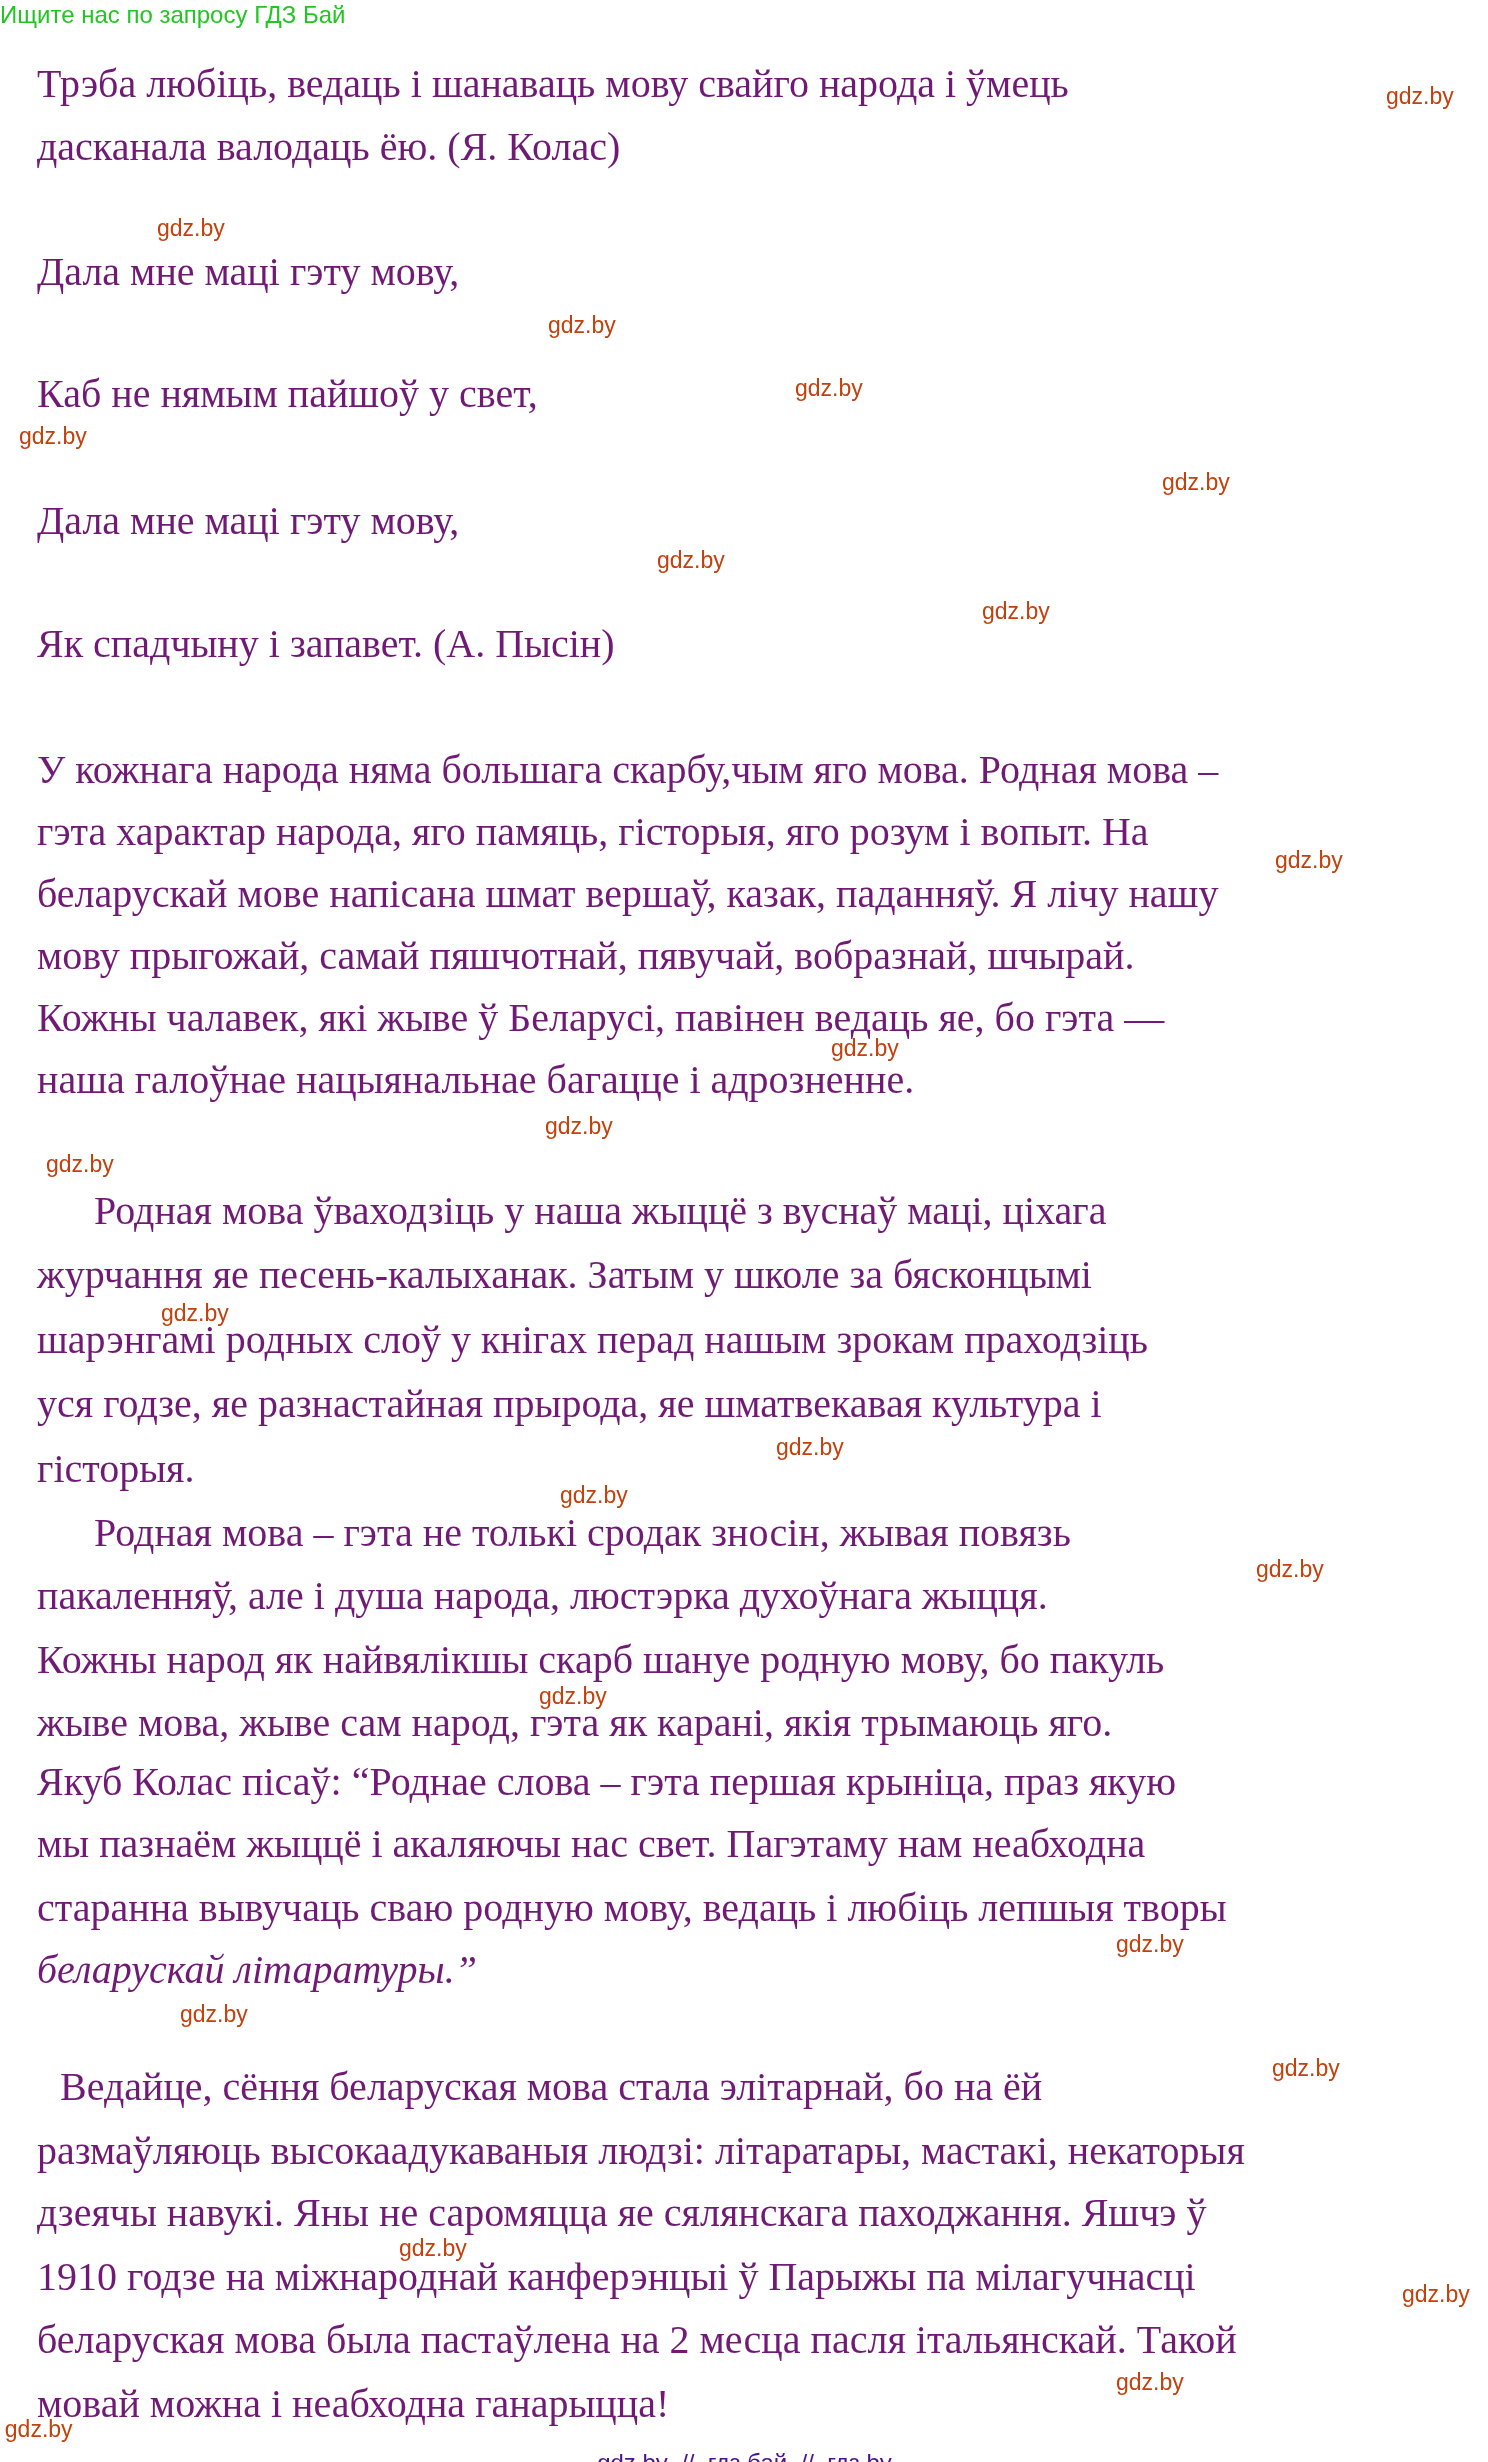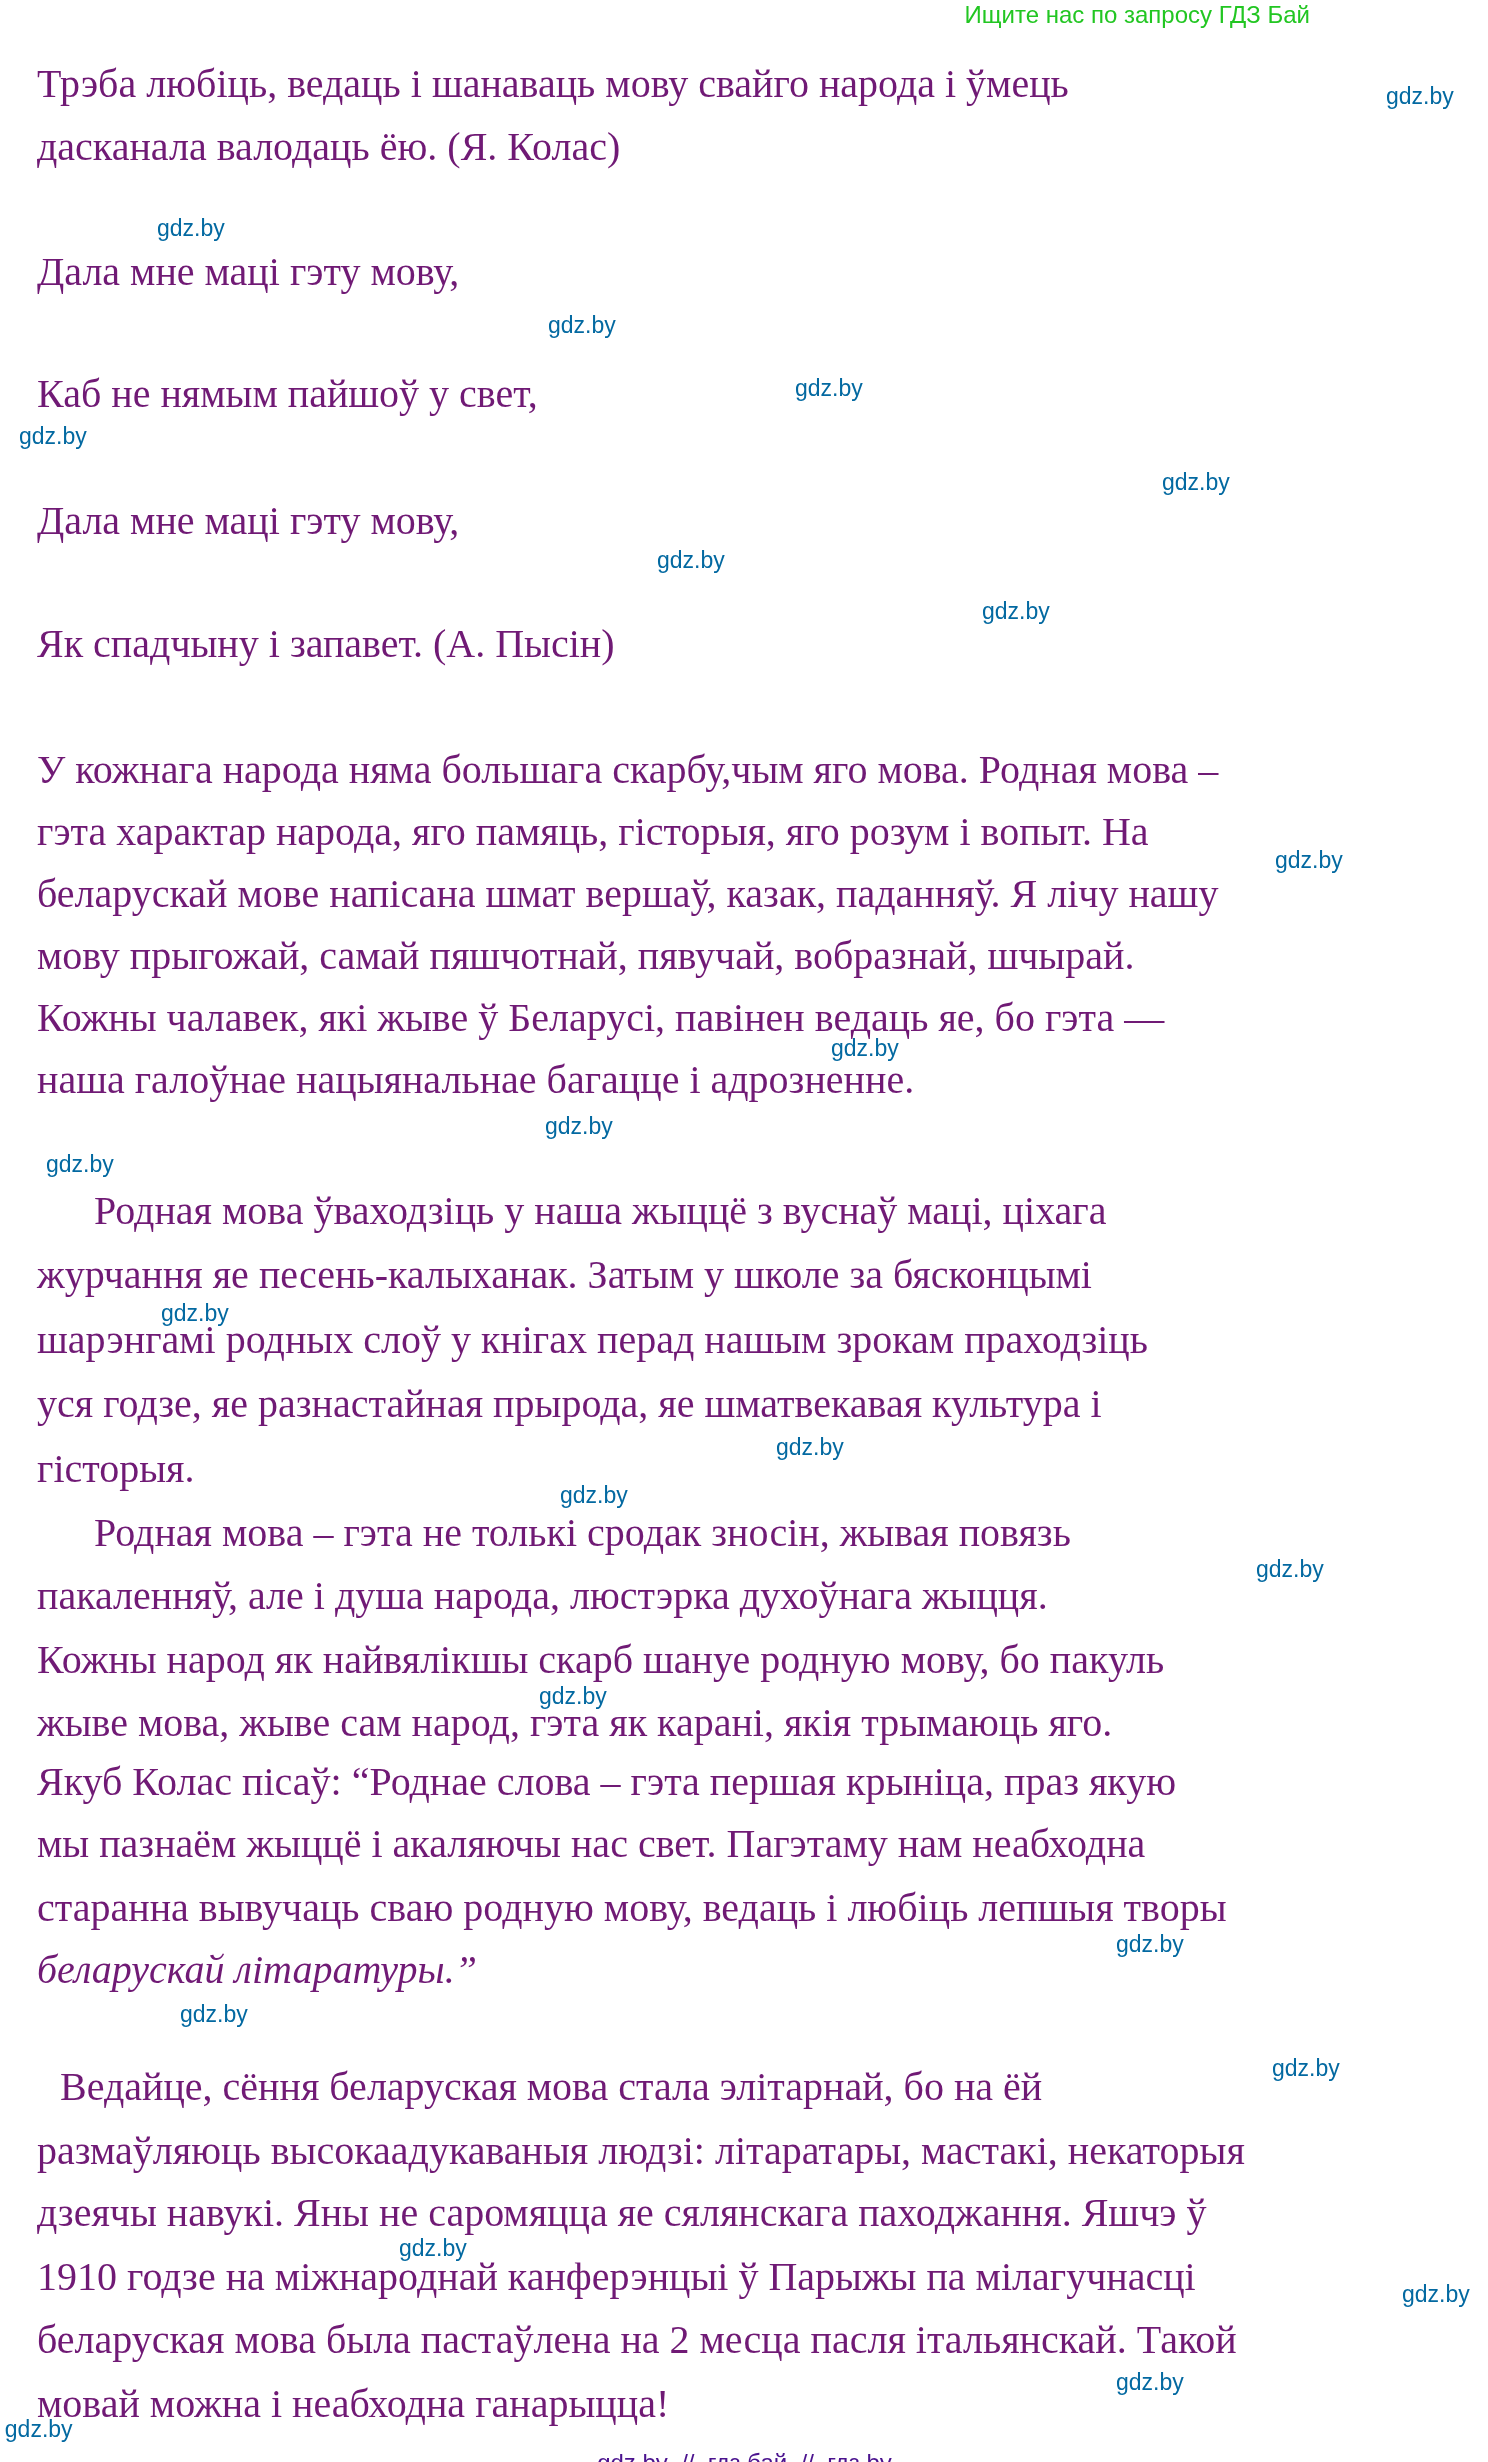--- a/index.html
+++ b/index.html
@@ -1,23 +1,23 @@
 <!DOCTYPE html>
 <html style="font-size:12.7px"><head>
 <meta charset="utf-8">
 <style>
   html, body { margin:0; padding:0; background:#ffffff; }
   body { width:1489px; height:2462px; position:relative; overflow:hidden; }
-  .hdr { position:absolute; top:0; left:0; width:1310px; text-align:right;
+  .hdr { position:absolute; top:0; left:0; width:1310px; text-align:left;
          font-family:"Liberation Sans", sans-serif; font-size:24px; color:#22c622; line-height:29px; }
   .ftr { position:absolute; top:2448px; left:0; width:1489px; text-align:center;
          font-family:"Liberation Sans", sans-serif; font-size:24px; color:#4b138f; line-height:29px; white-space:pre; }
   .ln { position:absolute; left:37px; font-family:"Liberation Serif", serif; font-size:40px;
         color:#701a75; white-space:nowrap; line-height:48px; }
-  .wm { position:absolute; font-family:"Liberation Sans", sans-serif; font-size:23px; color:#0369a1; line-height:27px; }
+  .wm { position:absolute; font-family:"Liberation Sans", sans-serif; font-size:23px; color:#c2410c; line-height:27px; }
 </style>
 </head>
 <body>
 
 <div class="hdr">Ищите нас по запросу ГДЗ Бай</div>
 <div id="content">
     <div class="ln" style="left: 37px; top: 60px;">Трэба любіць, ведаць і шанаваць мову свайго народа і ўмець</div>
     <div class="ln" style="left: 37px; top: 123px;">дасканала валодаць ёю. (Я. Колас)</div>
     <div class="ln" style="left: 37px; top: 248px;">Дала мне маці гэту мову,</div>
     <div class="ln" style="left: 37px; top: 370px;">Каб не нямым пайшоў у свет,</div>

